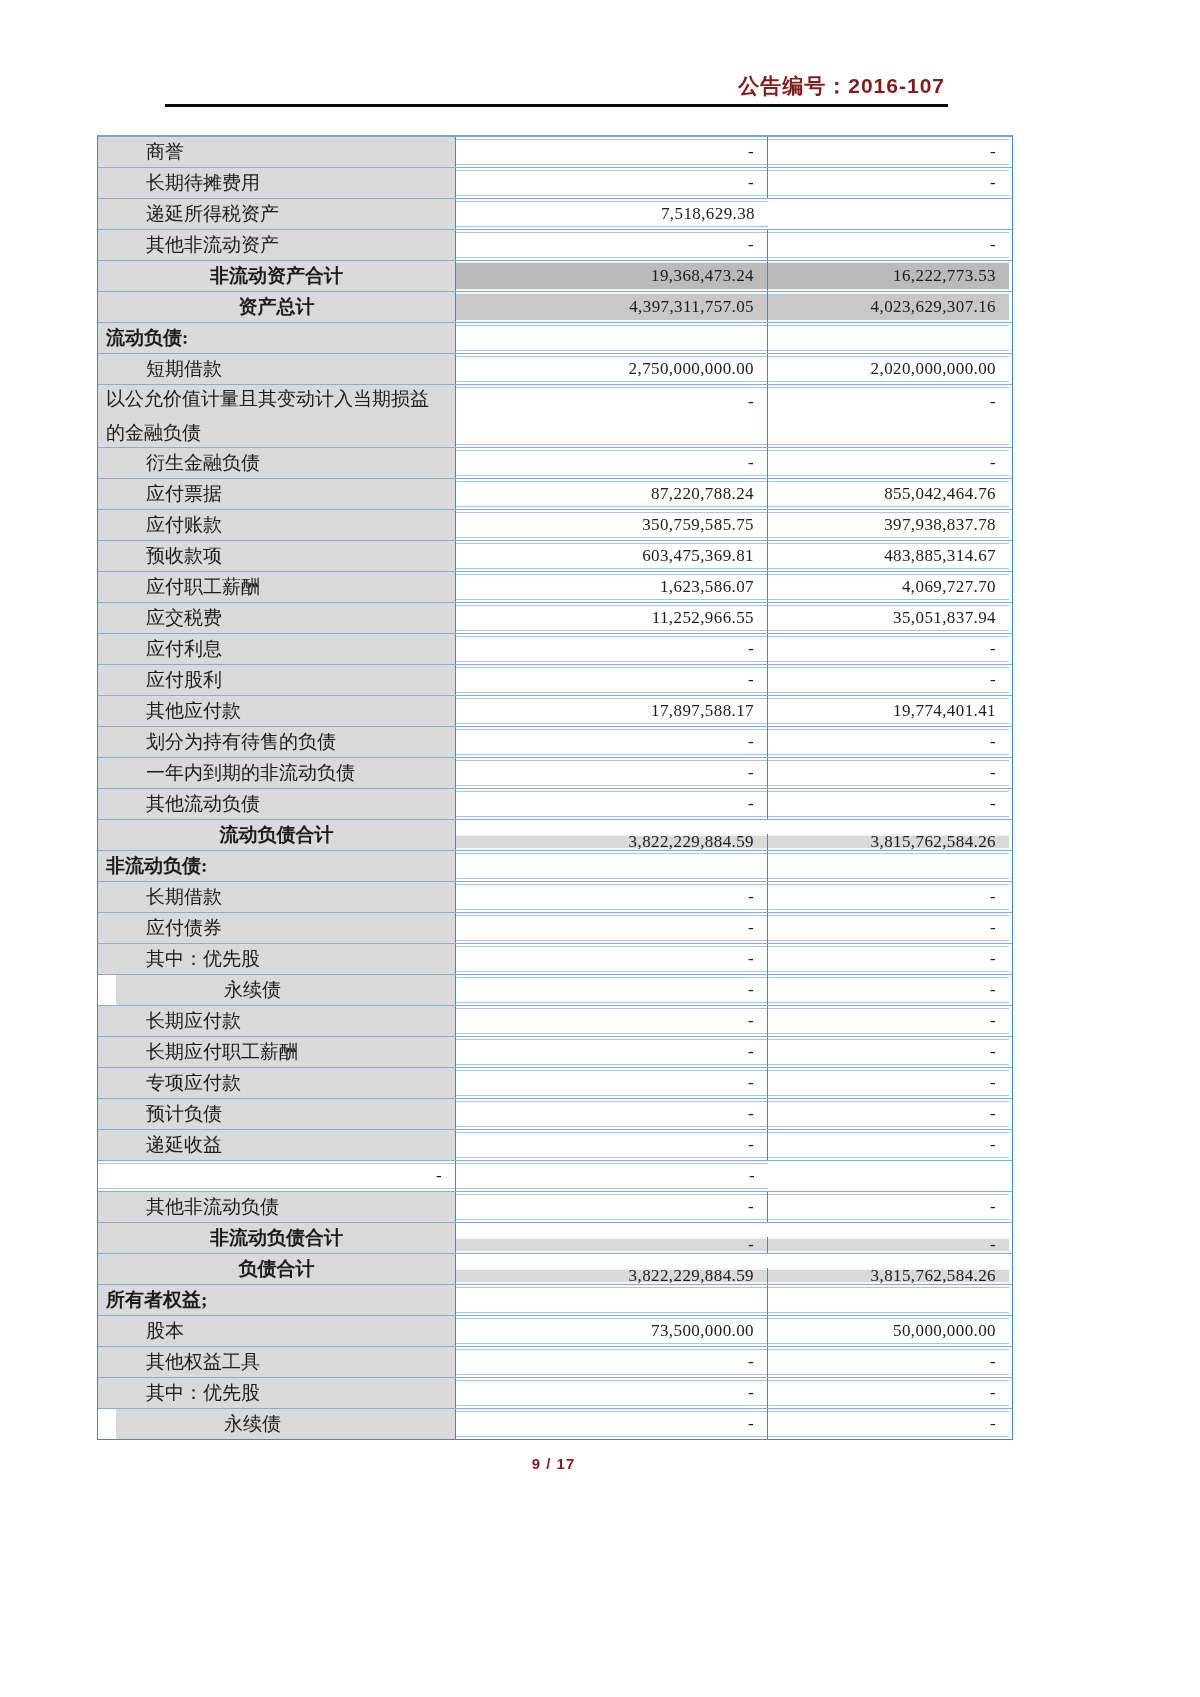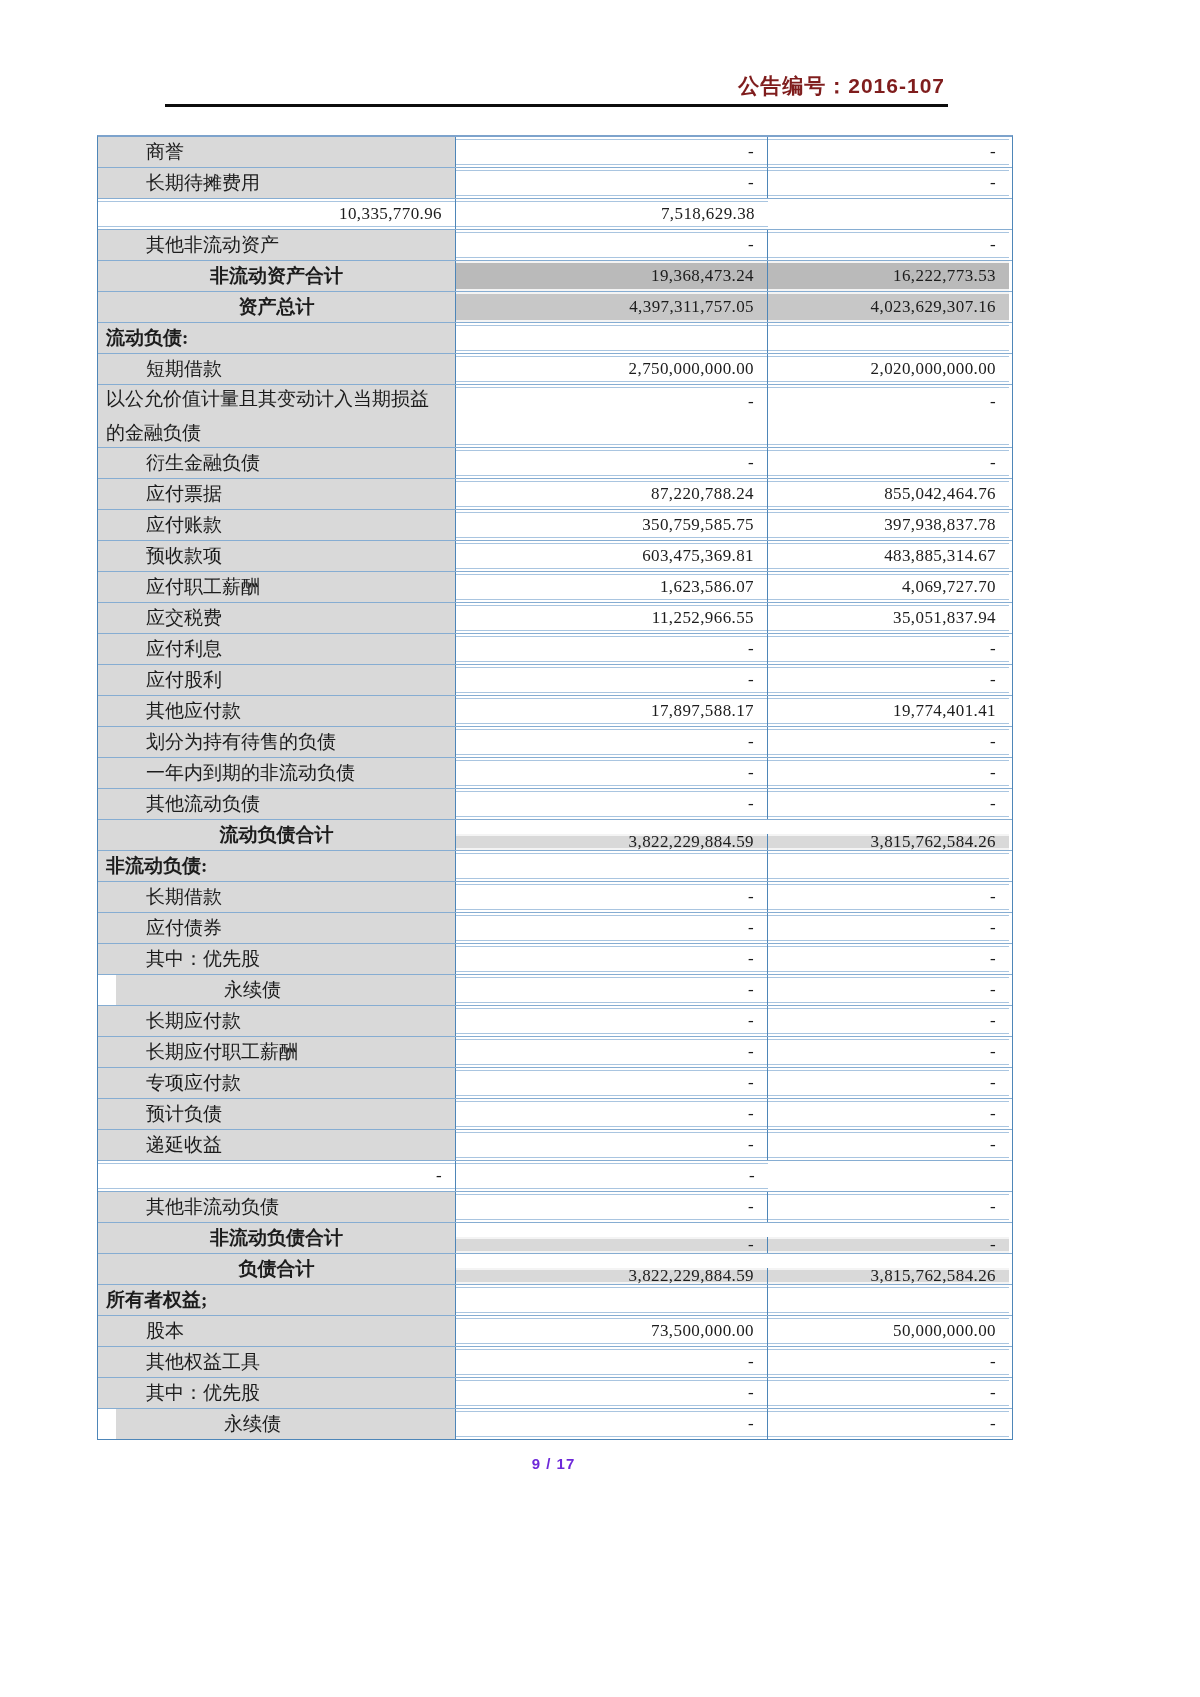--- a/index.html
+++ b/index.html
@@ -67,21 +67,21 @@
     background:#d9d9d9;
     box-shadow: inset 0 2px 0 #f4f4f4, inset 0 -2px 0 #f4f4f4;
     margin-top: 14px;
   }
 
   
   .footer {
     position:absolute; top:1455px; left:97px; width:913px;
     text-align:center; font-weight:bold; font-size:15px;
     font-family:"Liberation Sans","DejaVu Sans",sans-serif;
-    color:#6d28d9; letter-spacing:1px;
+    color:#7f1d1d; letter-spacing:1px;
   }
 </style>
 </head>
 <body>
 
 <div class="page">
   <div class="announcement">公告编号：2016-107</div>
   <div class="rule"></div>
 
   <div class="bs-table">
@@ -89,21 +89,21 @@
         <div class="cell lbl">商誉</div>
         <div class="cell val v1">-</div>
         <div class="cell val v2">-</div>
       </div>
       <div class="row">
         <div class="cell lbl">长期待摊费用</div>
         <div class="cell val v1">-</div>
         <div class="cell val v2">-</div>
       </div>
       <div class="row">
-        <div class="cell val v1">10,335,770.96</div>
+        <div class="cell lbl">递延所得税资产</div>
         <div class="cell val v2">7,518,629.38</div>
       </div>
       <div class="row">
         <div class="cell lbl">其他非流动资产</div>
         <div class="cell val v1">-</div>
         <div class="cell val v2">-</div>
       </div>
       <div class="row subtotal sdark">
         <div class="cell lbl">非流动资产合计</div>
         <div class="cell val v1">19,368,473.24</div>

